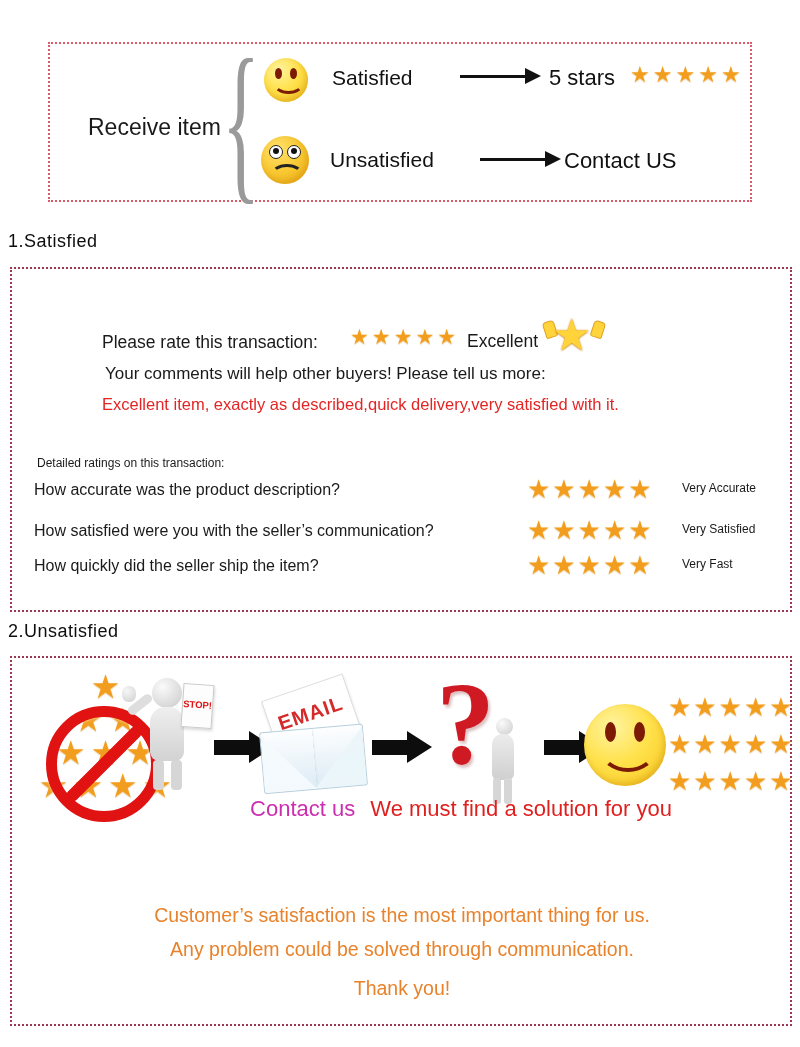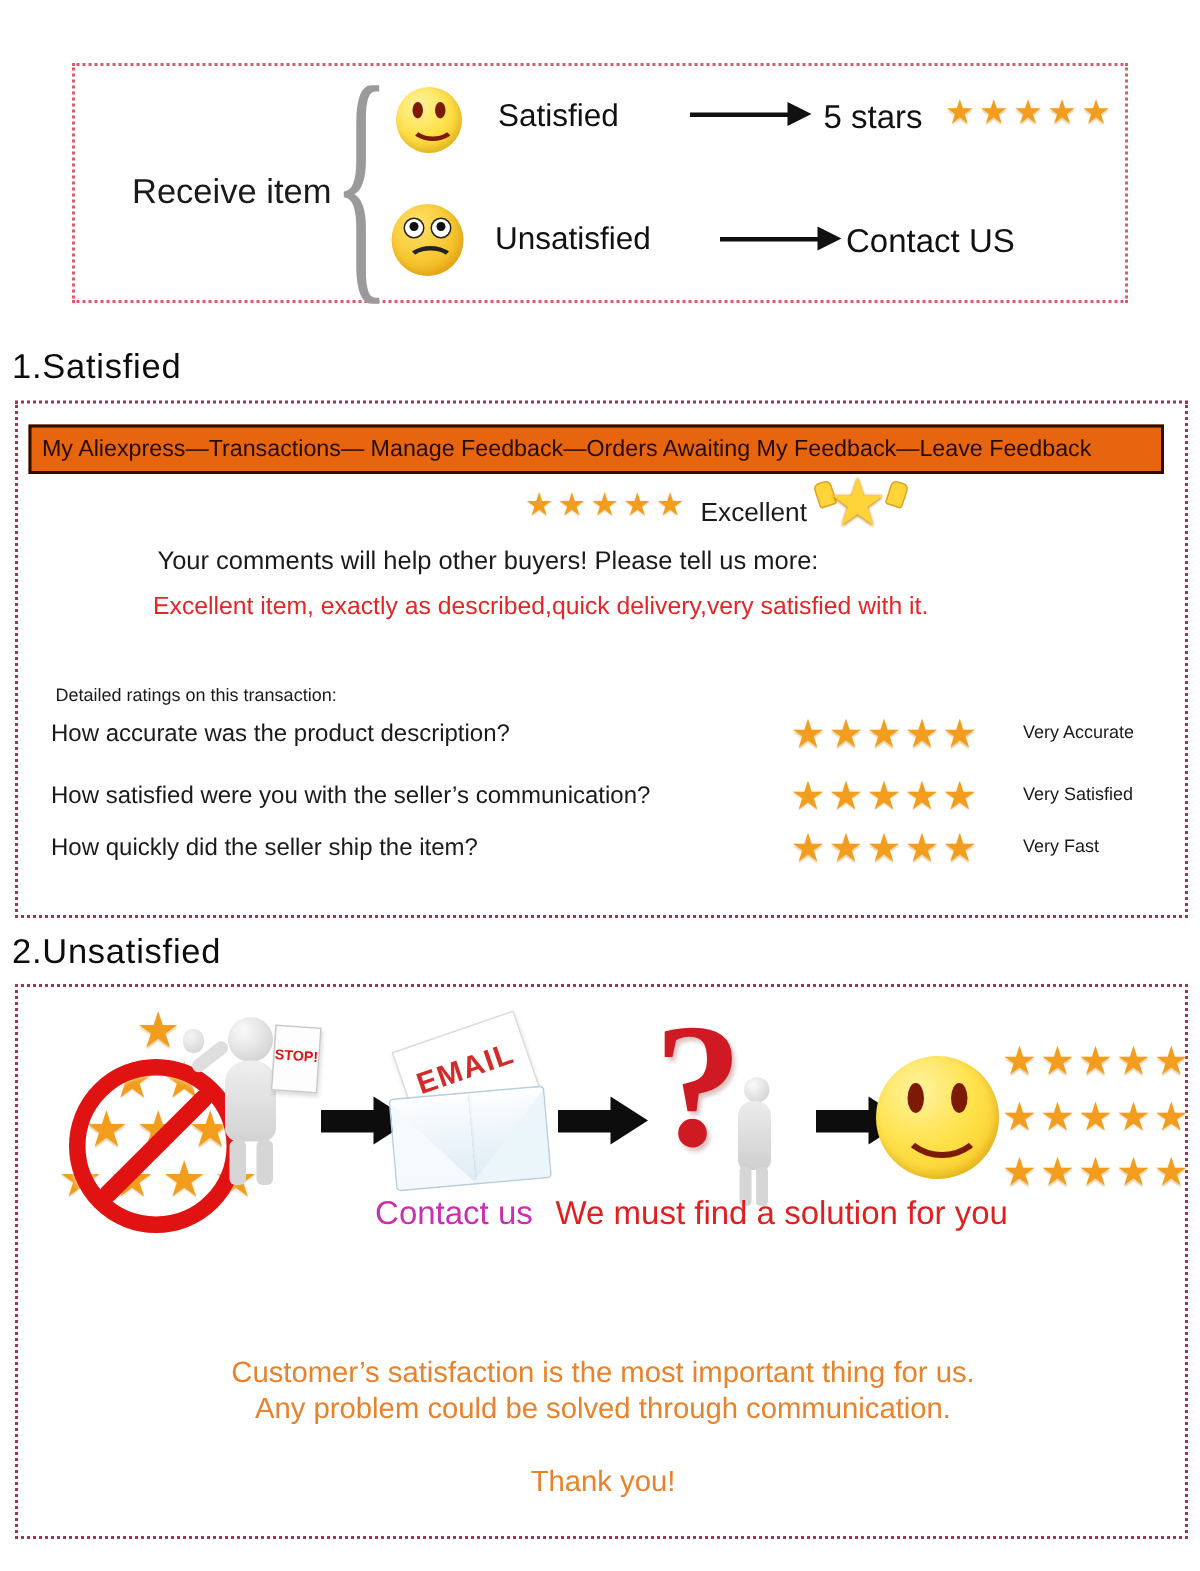--- a/index.html
+++ b/index.html
@@ -36,21 +36,21 @@
     border-left:25px solid #0d0d0d;border-top:16px solid transparent;border-bottom:16px solid transparent;}
 
   
   .box1{left:48px;top:42px;width:700px;height:156px;border:2px dotted #db5a6b;}
   .receive{left:38px;top:70px;font-size:23px;}
   .brace{left:172px;top:-14px;font-size:176px;font-family:"Liberation Serif",serif;
     color:#9a9a9a;transform:scaleX(.45);transform-origin:left center;line-height:182px;font-weight:400;}
   .b1txt{font-size:21px;color:#111;}
 
   
-  .sec-h{font-size:23px;color:#0d0d0d;letter-spacing:.5px;}
+  .sec-h{font-size:18px;color:#0d0d0d;letter-spacing:.5px;}
 
   
   .box2{left:10px;top:267px;width:778px;height:341px;border:2px dotted #9c3752;}
   .crumb{left:7px;top:14px;width:746px;height:29px;background:#e8650f;border:2px solid #2a0e04;
     font-size:15.5px;color:#250b00;line-height:29px;padding-left:7px;white-space:nowrap;}
   .rate-label{left:90px;top:63px;font-size:17.5px;}
   .rate-stars{left:338px;top:57px;font-size:21px;}
   .rate-value{left:455px;top:62px;font-size:17.5px;}
   .hint{left:93px;top:95px;font-size:17px;}
   .comment-red{left:90px;top:126px;font-size:16.5px;color:#e42525;}
@@ -149,22 +149,22 @@
     <span class="frown" style="left:10px;top:28px;width:26px;height:15px;border-color:#222 transparent transparent transparent;"></span>
   </div>
   <span class="abs b1txt" style="left:280px;top:104px;">Unsatisfied</span>
   <span class="arrow-thin" style="left:430px;top:114px;width:66px;"></span>
   <span class="abs b1txt" style="left:514px;top:104px;font-size:22px;">Contact US</span>
 </div>
 
 <div class="abs sec-h" style="left:8px;top:231px;">1.Satisfied</div>
 
 <div class="abs box2">
-  <div class="abs crumb">My Aliexpress—Transactions— Manage Feedback—Orders Awaiting My Feedback—Leave Feedback</div>
-
+
+  <span class="abs rate-label">Please rate this transaction:</span>
   <span class="abs stars rate-stars">★★★★★</span>
   <span class="abs rate-value">Excellent</span>
   <div class="abs mascot">
     <span class="thumb l"></span>
       <span class="star">★</span>
       <span class="thumb r"></span>
   </div>
 
   <span class="abs hint">Your comments will help other buyers! Please tell us more:</span>
   <span class="abs comment-red">Excellent item, exactly as described,quick delivery,very satisfied with it.</span>
@@ -241,15 +241,15 @@
     <span class="stars">★★★★★</span>
     <span class="stars">★★★★★</span>
   </div>
 
   <div class="abs caption">
     <span class="contact">Contact us</span>
     <span class="solution">We must find a solution for you</span>
   </div>
 
   <div class="abs footer-line" style="top:246px;">Customer’s satisfaction is the most important thing for us.</div>
-  <div class="abs footer-line" style="top:270px;">Any problem could be solved through communication.</div>
+  <div class="abs footer-line" style="top:280px;">Any problem could be solved through communication.</div>
   <div class="abs footer-line" style="top:319px;">Thank you!</div>
 </div>
 
 </body></html>

